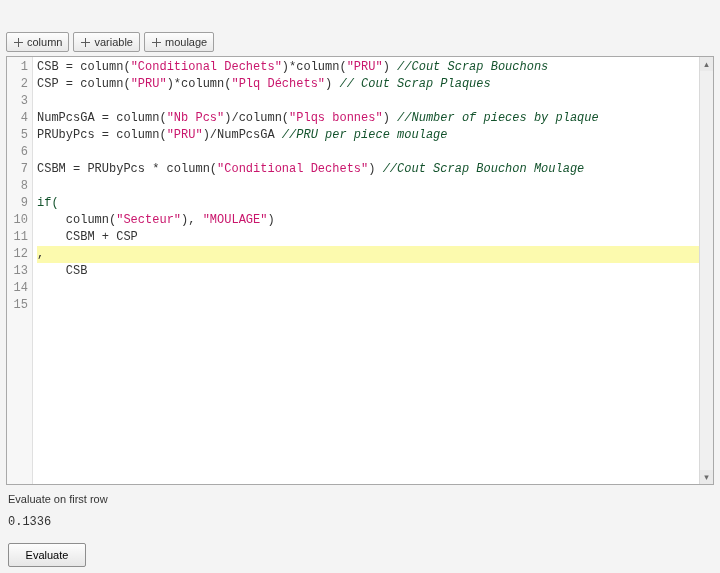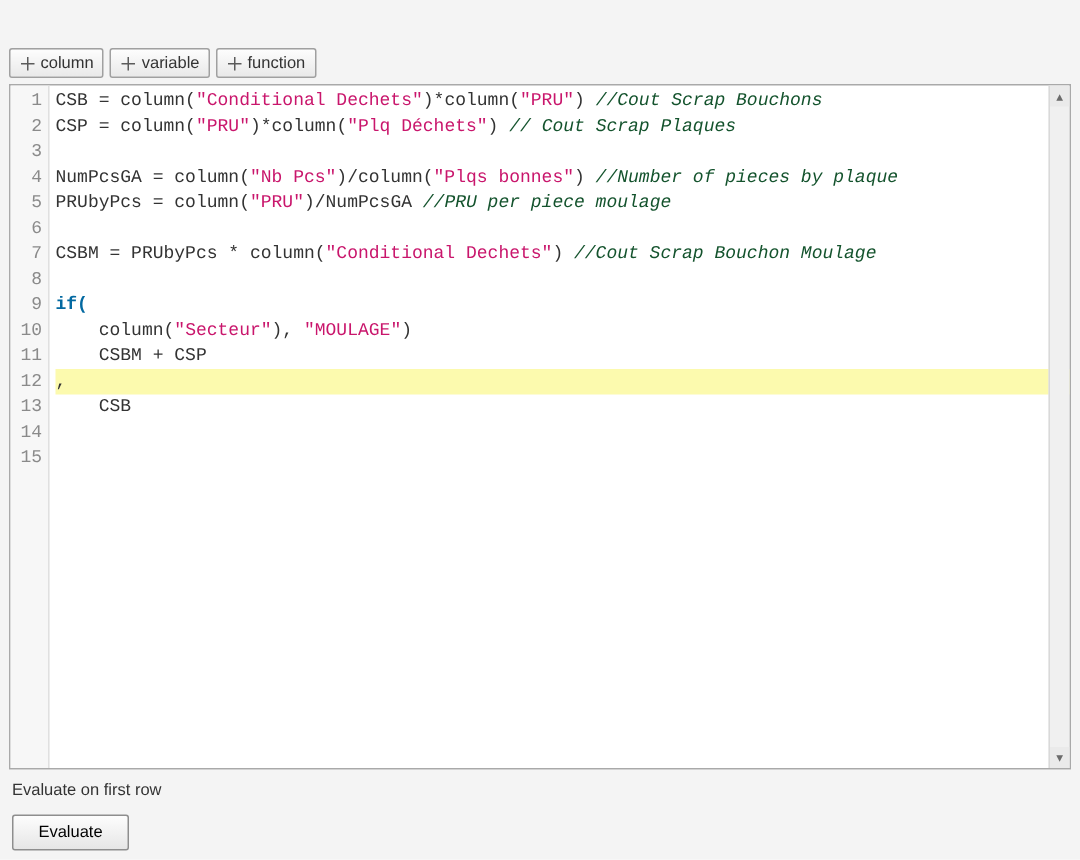--- a/index.html
+++ b/index.html
@@ -91,21 +91,21 @@
   .line {
     height: 17px;
     padding-left: 0;
     position: relative;
   }
   .line.hl {
     background: #fcfaae;
   }
   .tok-str { color: #c9166c; }
   .tok-comment { color: #14532d; font-style: italic; }
-  .tok-kw { color: #0369a1; font-weight: bold; }
+  .tok-kw { color: #14532d; }
 
   .scrollbar {
     position: absolute;
     right: 0; top: 0; bottom: 0;
     width: 14px;
     background: #f0f0f0;
     border-left: 1px solid #d9d9d9;
   }
   .scrollbar .arrow {
     height: 14px;
@@ -154,21 +154,21 @@
     <button class="tb-btn">
       <span class="plus"></span>
       <span>column</span>
     </button>
     <button class="tb-btn">
       <span class="plus"></span>
       <span>variable</span>
     </button>
     <button class="tb-btn">
       <span class="plus"></span>
-      <span>function</span>
+      <span>moulage</span>
     </button>
   </div>
 
   <div class="editor-wrap">
     <div class="editor-scroll">
       <div class="gutter" id="gutter">
           <div>1</div>
           <div>2</div>
           <div>3</div>
           <div>4</div>
@@ -188,18 +188,19 @@
       <div class="scrollbar">
         <div class="arrow">▴</div>
         <div class="track"></div>
         <div class="arrow bottom">▾</div>
       </div>
     </div>
   </div>
 
   <div class="eval-section">
     <div class="eval-label">Evaluate on first row</div>
+    <div class="eval-value">0.1336</div>
     <div class="button-row">
       <button class="std-btn">Evaluate</button>
     </div>
   </div>
 
 </div>
 
 </body></html>

